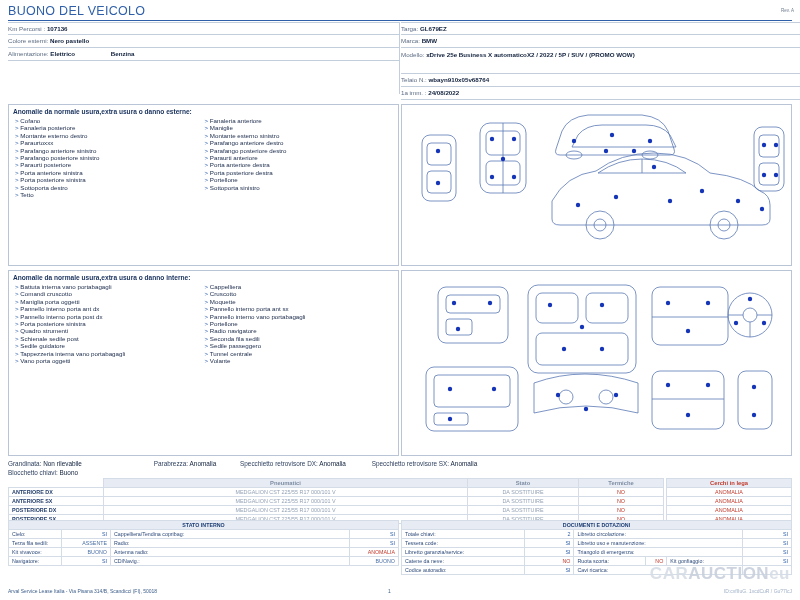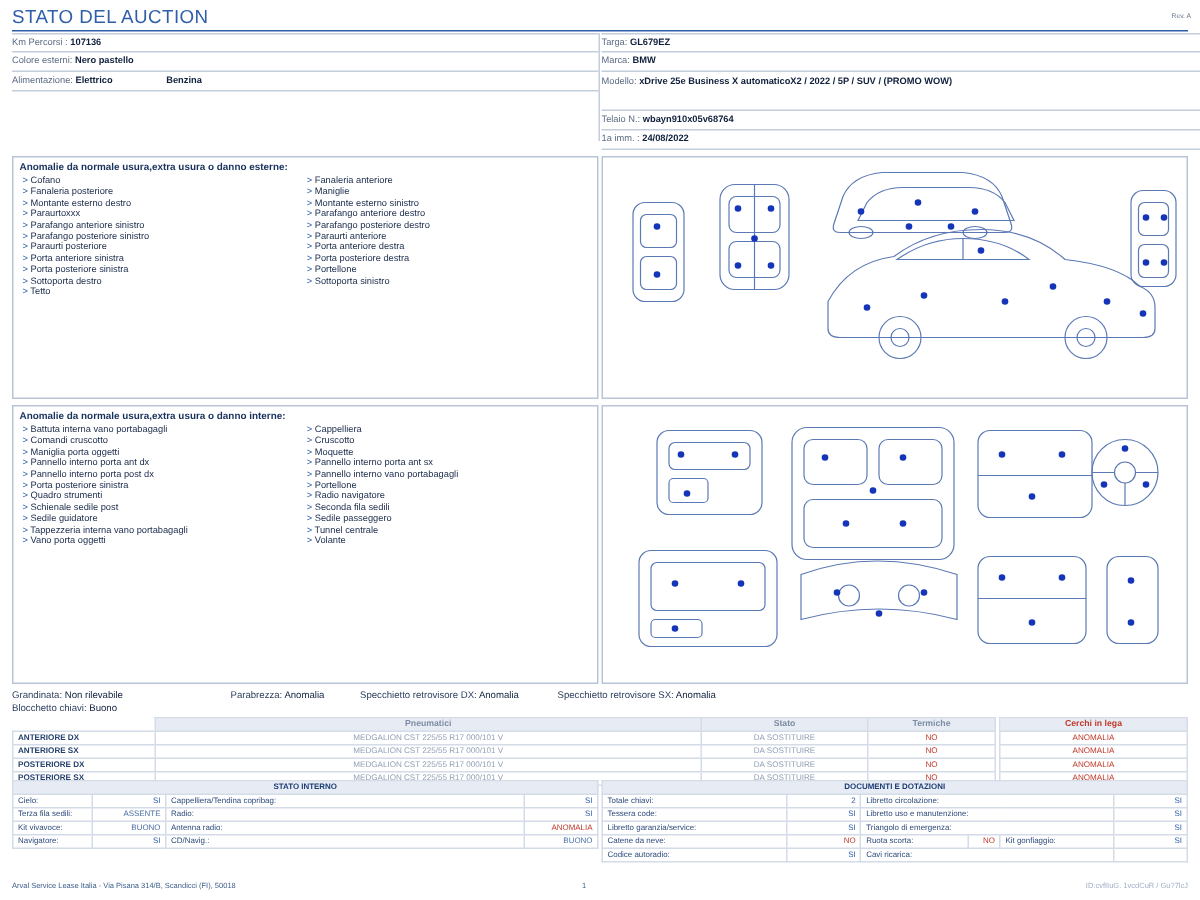--- a/index.html
+++ b/index.html
@@ -81,21 +81,21 @@
   }
   .wm .b{color:#c8d0dc;}
   svg{display:block;}
 </style>
 </head>
 <body>
 
 <div class="page">
 
   <div class="rev">Rev. A</div>
-  <div class="title">STATO DEL AUCTION</div>
+  <div class="title">BUONO DEL VEICOLO</div>
   <div class="title-rule"></div>
 
   <div class="topgrid">
 
     <div class="cellrow kmline" style="top:0px;">
       <span class="lbl">Km Percorsi :</span>
       <span class="val">107136</span>
     </div>
     <div class="cellrow" style="top:13px;">
       <span class="lbl">Colore esterni:</span>
@@ -455,14 +455,17 @@
     </tr>
   </tbody>
     </table>
 
   <div class="footer">
     <span>Arval Service Lease Italia - Via Pisana 314/B, Scandicci (FI), 50018</span>
     <span class="mid">1</span>
     <span class="rt">ID:cvfIIuG. 1vcdCuR / Gu?7lcJ</span>
   </div>
 
+  <div class="wm">
+    <span>CAR</span><span class="b">AUCTION</span><span>eu</span>
+  </div>
 
 </div>
 
 </body></html>

